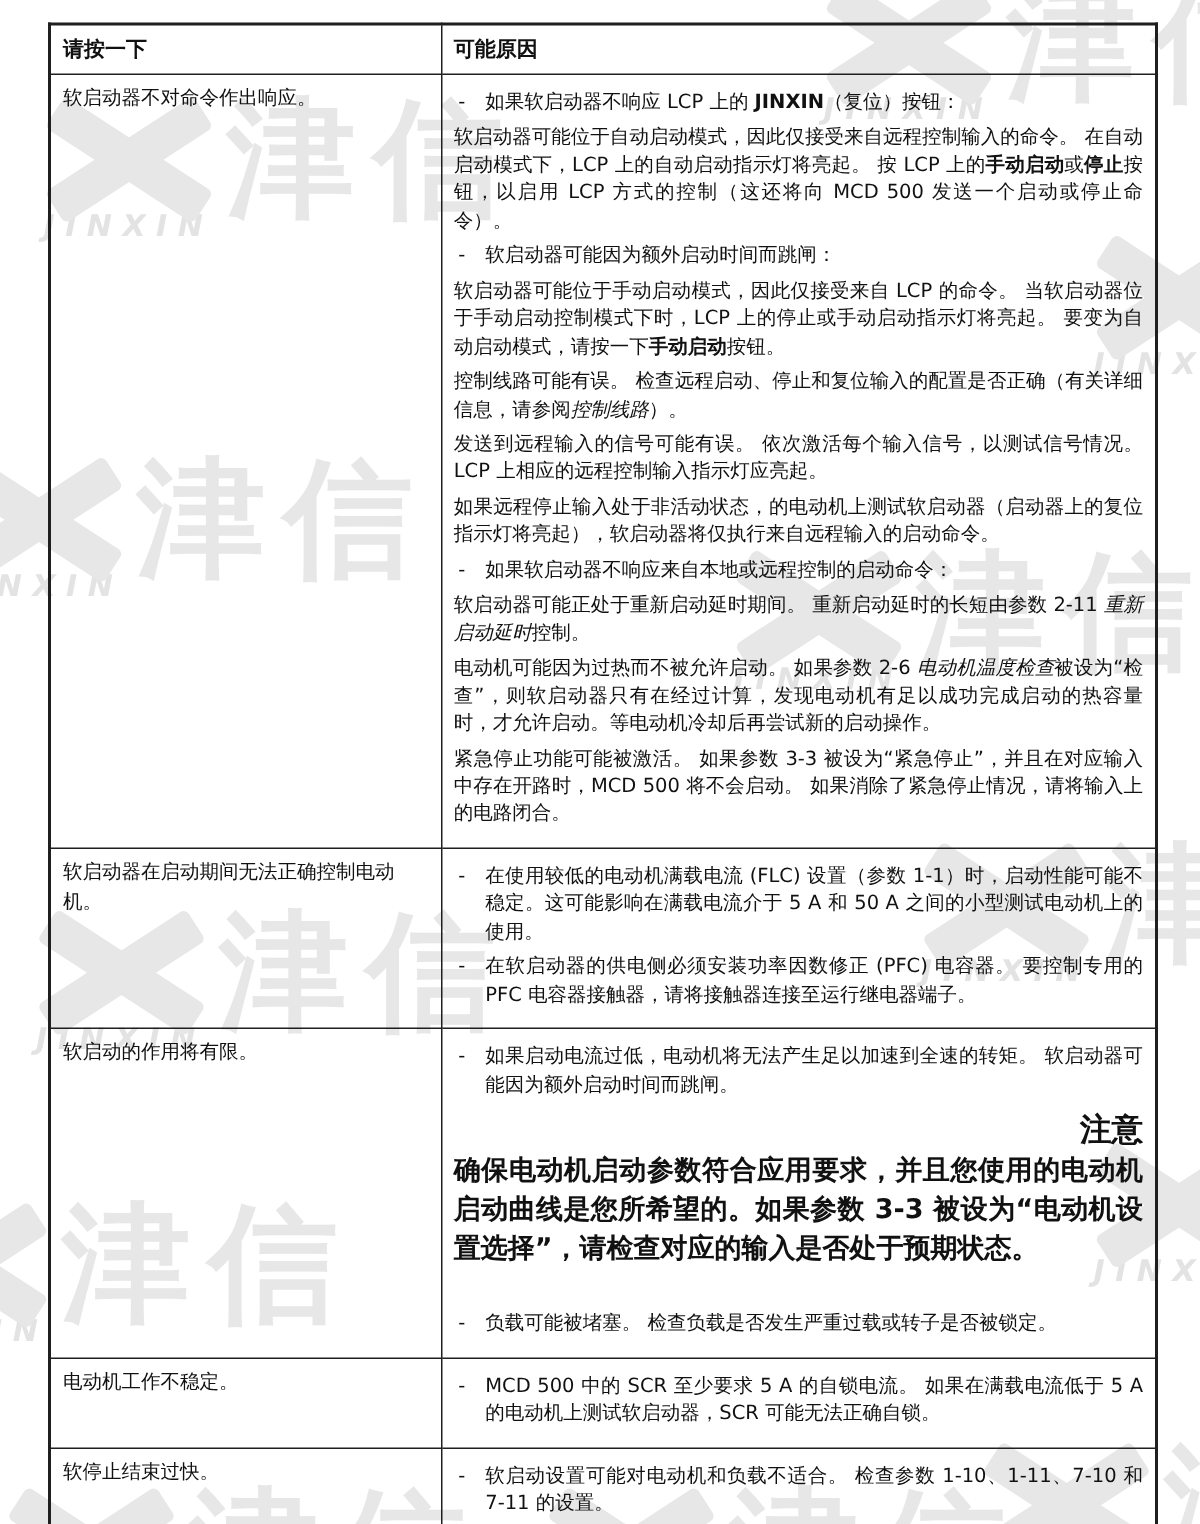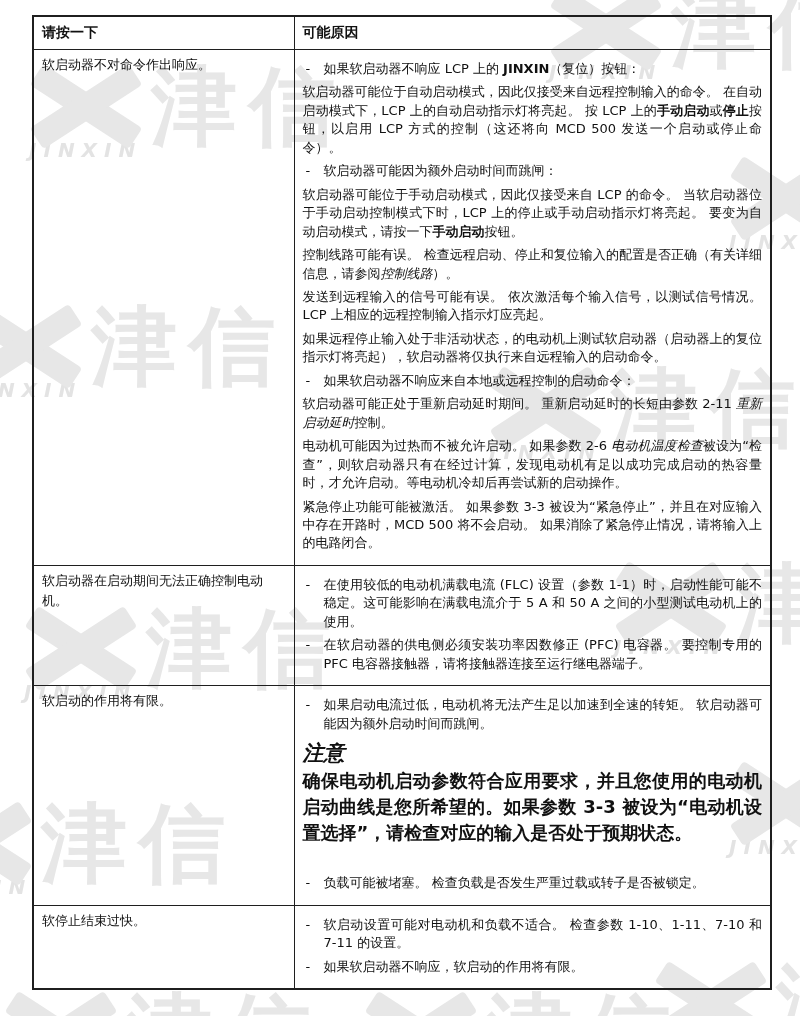--- a/index.html
+++ b/index.html
@@ -44,21 +44,21 @@
     padding:5px 8px 7px 8px;
   }
   td.symptom-cell{line-height:1.55;font-family:Liberation Serif, serif;}
   td.causes-cell{text-align:justify;}
 
   .cause{position:relative;margin:5px 0;}
   .cause.bullet{padding-left:21px;}
   .cause .dash{position:absolute;left:3px;top:0;}
   .cause.notice-title{
     font-size:21px;font-weight:bold;line-height:1.15;
-    margin:8px 0 3px 0;text-align:left;font-style:italic;
+    margin:8px 0 3px 0;text-align:right;
   }
   .cause.notice-text{
     font-weight:bold;font-size:18px;line-height:1.45;
     margin:0 0 28px 0;
   }
   .b{font-weight:bold;}
   .i{font-style:italic;}
 </style>
 </head>
 <body>
@@ -220,20 +220,26 @@
         <tr>
           <td class="symptom-cell"><span>软启动的作用将有限。</span></td>
           <td class="causes-cell">
             <div class="cause bullet"><span class="dash">-</span><span><span>如果启动电流过低，电动机将无法产生足以加速到全速的转矩。 软启动器可能因为额外启动时间而跳闸。</span></span></div>
             <div class="cause notice-title"><span><span>注意</span></span></div>
             <div class="cause notice-text"><span><span>确保电动机启动参数符合应用要求，并且您使用的电动机启动曲线是您所希望的。如果参数 3-3 被设为“电动机设置选择”，请检查对应的输入是否处于预期状态。</span></span></div>
             <div class="cause bullet"><span class="dash">-</span><span><span>负载可能被堵塞。 检查负载是否发生严重过载或转子是否被锁定。</span></span></div>
           </td>
         </tr>
         <tr>
+          <td class="symptom-cell"><span>电动机工作不稳定。</span></td>
+          <td class="causes-cell">
+            <div class="cause bullet"><span class="dash">-</span><span><span>MCD 500 中的 SCR 至少要求 5 A 的自锁电流。 如果在满载电流低于 5 A 的电动机上测试软启动器，SCR 可能无法正确自锁。</span></span></div>
+          </td>
+        </tr>
+        <tr>
           <td class="symptom-cell"><span>软停止结束过快。</span></td>
           <td class="causes-cell">
             <div class="cause bullet"><span class="dash">-</span><span><span>软启动设置可能对电动机和负载不适合。 检查参数 1-10、1-11、7-10 和 7-11 的设置。</span></span></div>
             <div class="cause bullet"><span class="dash">-</span><span><span>如果软启动器不响应，软启动的作用将有限。</span></span></div>
           </td>
         </tr>
       </tbody>
   </table>
 </div>
 

